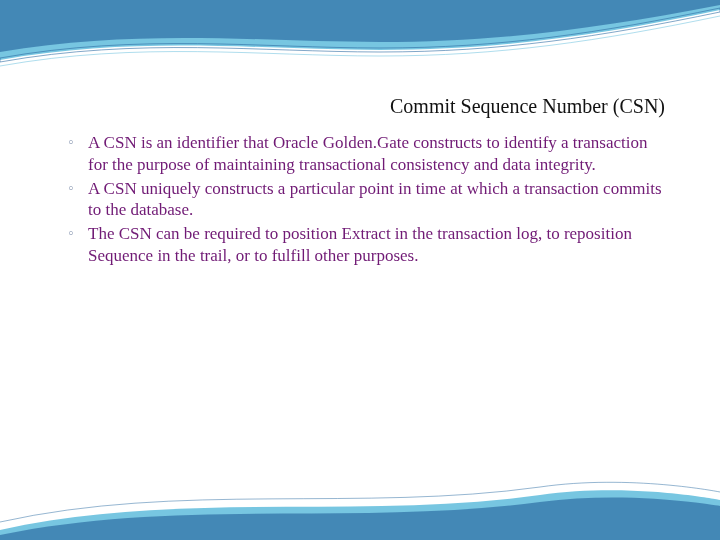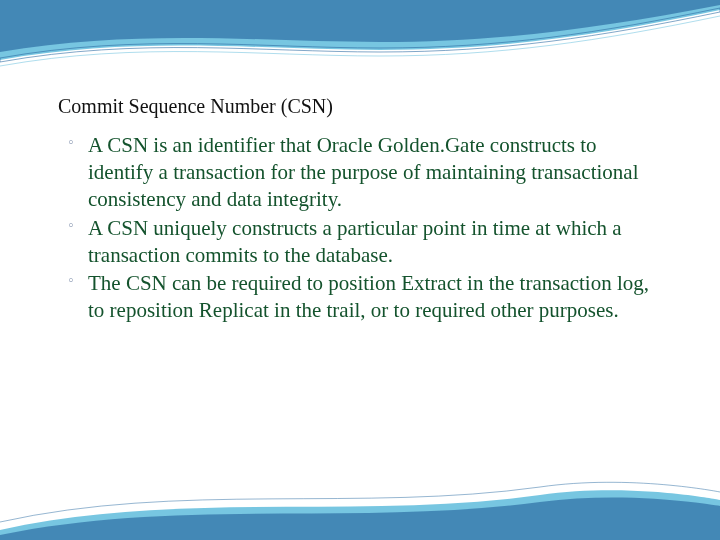--- a/index.html
+++ b/index.html
@@ -32,30 +32,31 @@
     position: relative;
     z-index: 1;
     padding: 95px 55px 0 58px;
   }
   .title {
     font-size: 20px;
     color: #111;
     font-weight: normal;
     margin: 0 0 14px 0;
     font-family: Georgia, serif;
+    text-align: right;
   }
   .bullets {
     list-style: none;
     padding: 0;
     margin: 0;
   }
   .bullets li {
-    font-size: 21px;
+    font-size: 17px;
     line-height: 1.28;
-    color: #14532d;
+    color: #701a75;
     position: relative;
     padding-left: 30px;
     margin-bottom: 2px;
   }
   .bullets li::before {
     content: "◦";
     position: absolute;
     left: 10px;
     top: 0;
     color: #9aa7bd;
@@ -76,15 +77,15 @@
   <path d="M0,70 C180,30 360,60 540,35 C630,22 720,40 720,40 L720,80 L0,80 Z" fill="#5fbcdc" opacity="0.85"></path>
   <path d="M0,75 C180,38 360,66 540,42 C630,30 720,46 720,46 L720,80 L0,80 Z" fill="#2e6da4" opacity="0.7"></path>
   <path d="M0,62 C180,22 360,52 540,27 C630,14 720,32 720,32" fill="none" stroke="#2e6da4" stroke-width="1" opacity="0.5"></path>
 </svg>
 
 <div class="content">
   <h1 class="title">Commit Sequence Number (CSN)</h1>
   <ul class="bullets">
     <li>A CSN is an identifier that Oracle Golden.Gate constructs to identify a transaction for the purpose of maintaining transactional consistency and data integrity.</li>
     <li>A CSN uniquely constructs a particular point in time at which a transaction commits to the database.</li>
-    <li>The CSN can be required to position Extract in the transaction log, to reposition Replicat in the trail, or to required other purposes.</li>
+    <li>The CSN can be required to position Extract in the transaction log, to reposition Sequence in the trail, or to fulfill other purposes.</li>
   </ul>
 </div>
 
 </body></html>

